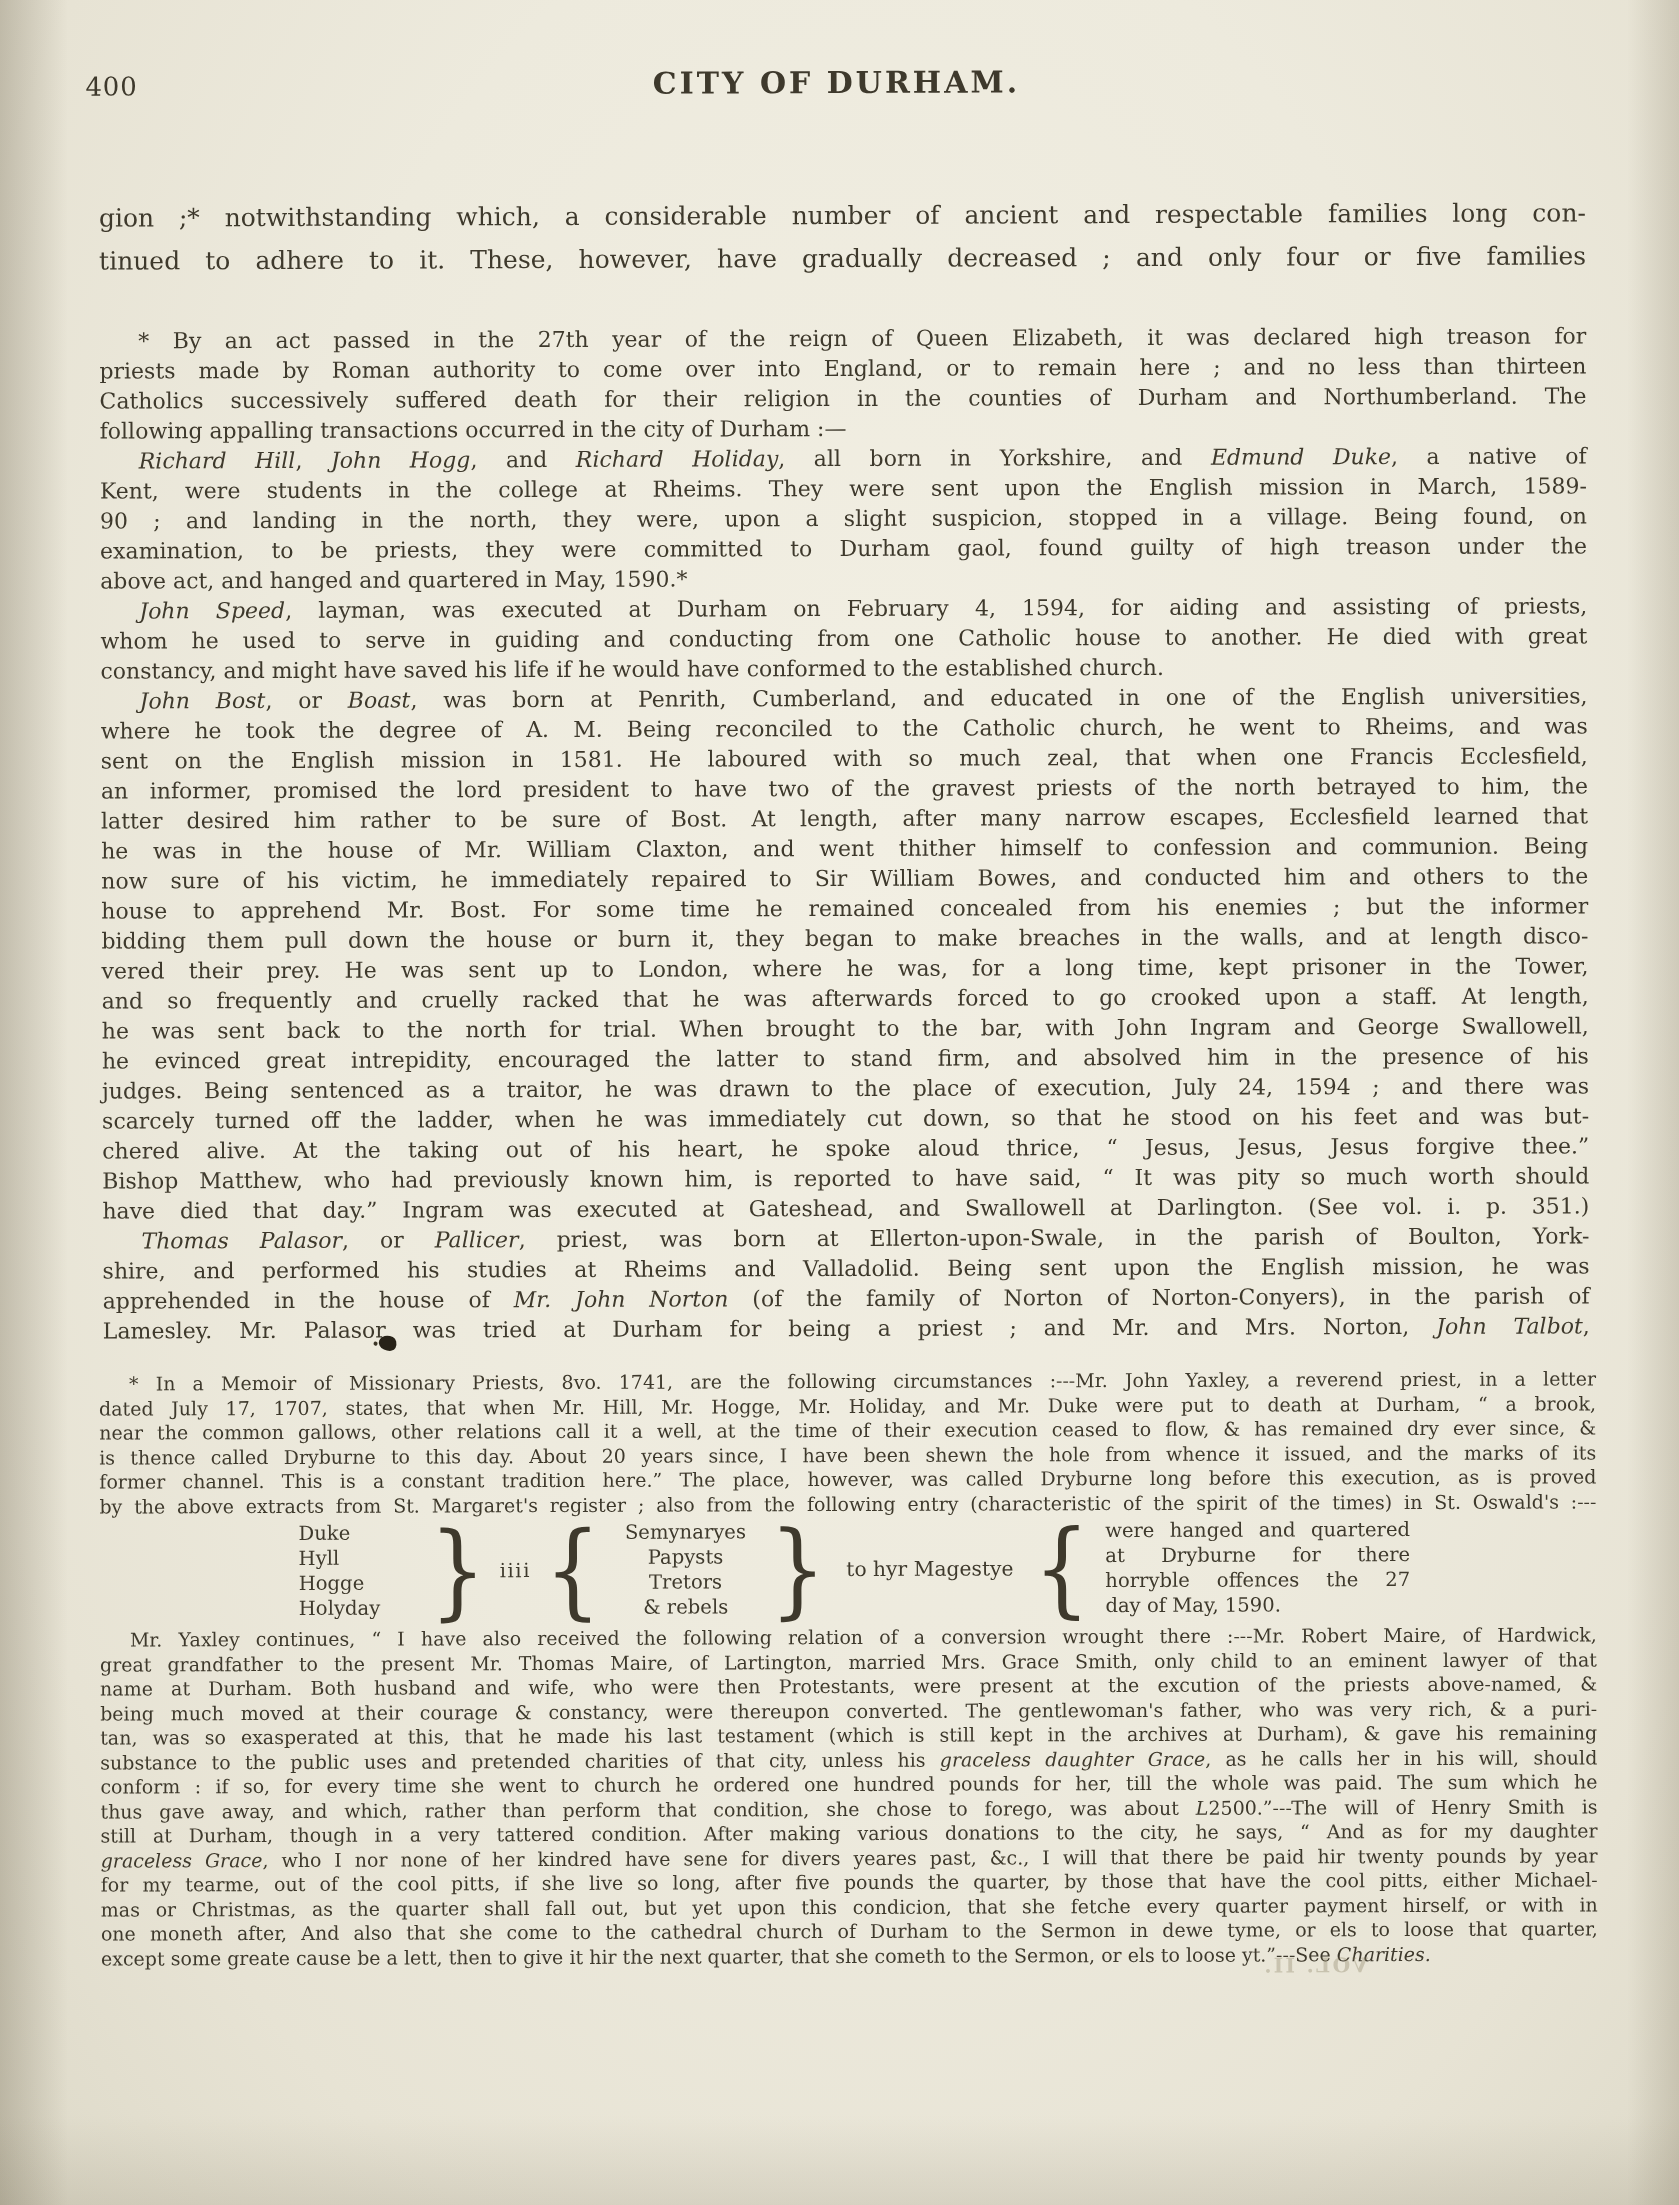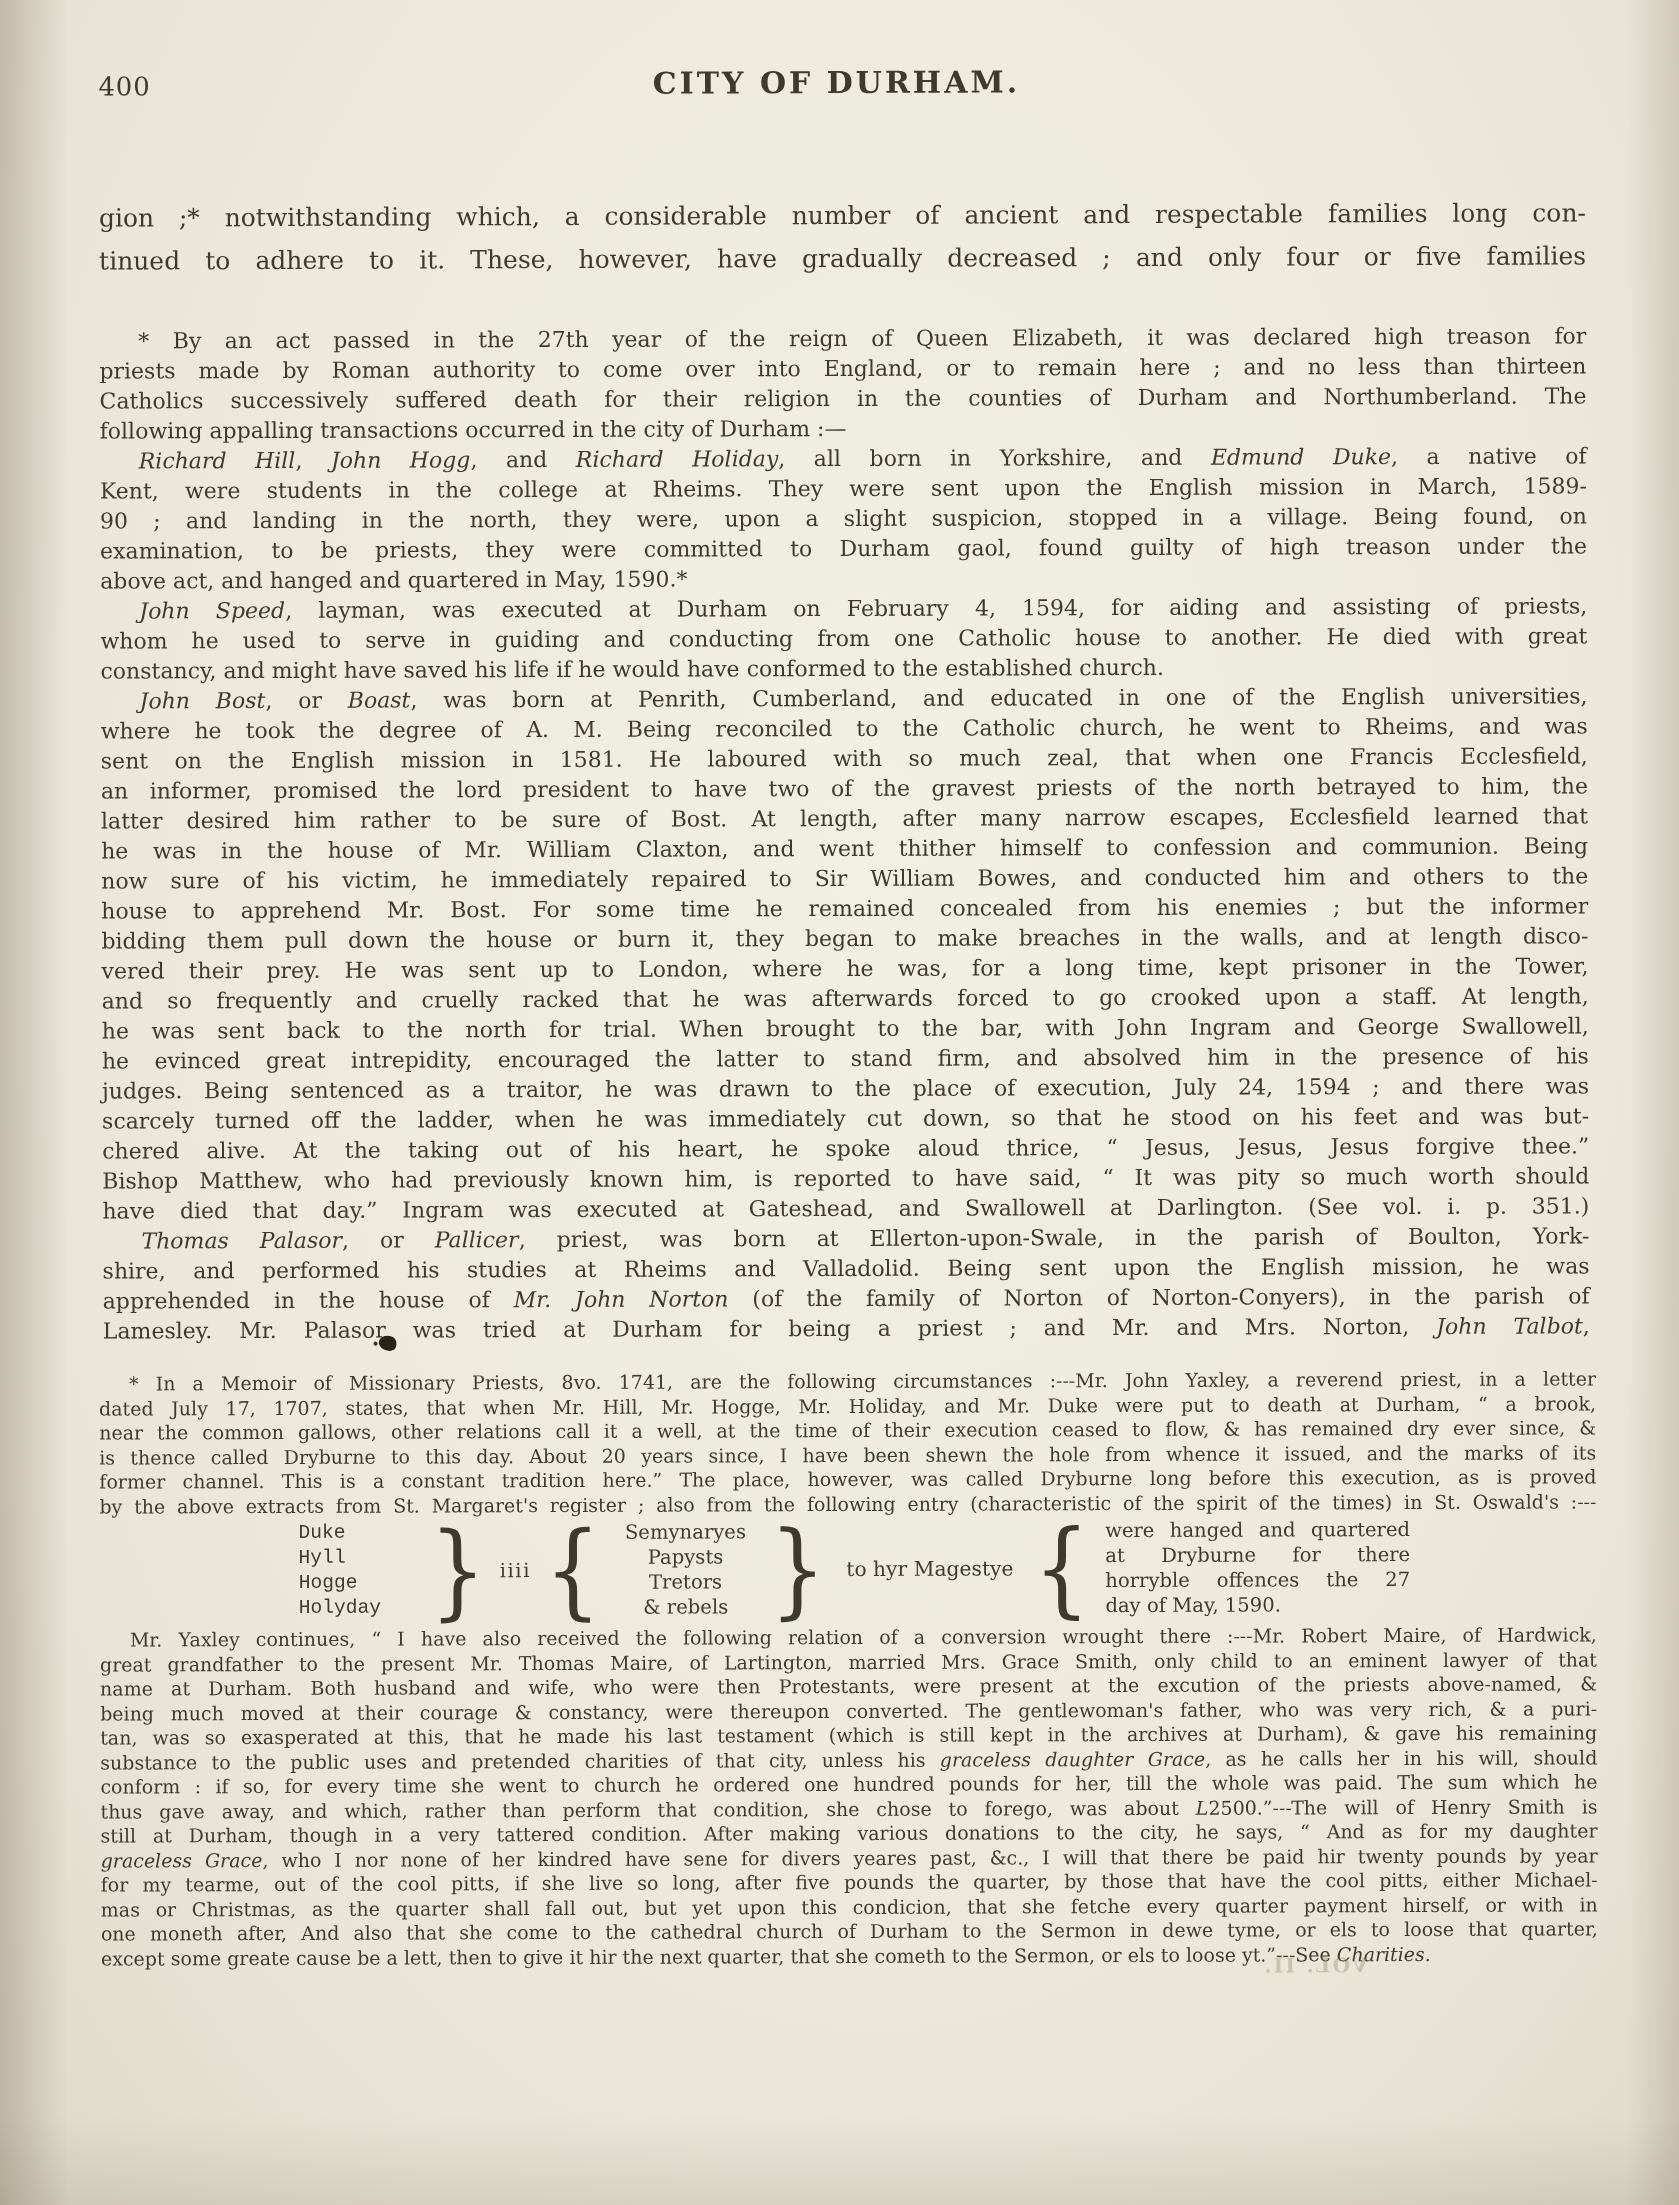--- a/index.html
+++ b/index.html
@@ -8,36 +8,36 @@
     font-family:"DejaVu Serif","Liberation Serif",serif;color:#3e392c;
     background:radial-gradient(ellipse at 52% 38%, #f2efe3 0%, #edeadd 50%, #e7e3d4 78%, #ddd9c8 100%);
   }
   .scan::before{content:"";position:absolute;left:0;top:0;bottom:0;width:68px;
     background:linear-gradient(90deg, rgba(95,85,62,.28), rgba(95,85,62,0));pointer-events:none;}
   .scan::after{content:"";position:absolute;right:0;top:0;bottom:0;width:53px;
     background:linear-gradient(270deg, rgba(110,100,75,.22), rgba(110,100,75,0));pointer-events:none;}
   .vignette-bottom{position:absolute;left:0;right:0;bottom:0;height:90px;
     background:linear-gradient(0deg, rgba(105,95,70,.14), rgba(105,95,70,0));pointer-events:none;}
   .content{position:absolute;inset:0;transform:rotate(-0.2deg);}
-  .page-number{position:absolute;left:102px;top:69px;font-size:26px;letter-spacing:0.8px;}
+  .page-number{position:absolute;left:89px;top:69px;font-size:26px;letter-spacing:0.8px;}
   .page-title{position:absolute;left:0;width:100%;top:65px;text-align:center;
     font-size:30px;font-weight:bold;letter-spacing:3px;}
   .block{position:absolute;left:102px;width:1487px;}
   .main-block{top:194px;font-size:25px;line-height:43px;}
   .fn1-block{top:324px;font-size:22px;line-height:30px;}
   .fn2a-block{top:1369px;left:98px;width:1497px;font-size:19px;line-height:24.5px;}
   .fn2b-block{top:1625px;left:98px;width:1497px;font-size:19px;line-height:24.5px;}
   .tline{text-align:justify;text-align-last:justify;}
   .tline.endl{text-align-last:left;}
   .tline.ind{text-indent:39px;}
   .fn2a-block .tline.ind,.fn2b-block .tline.ind{text-indent:30px;}
   i{font-style:italic;}
   .diagram{position:absolute;left:297px;top:1519px;display:flex;align-items:center;font-size:19.6px;}
   .dcol{line-height:25px;}
-  .dcol-names{width:120px;font-family:Liberation Mono, monospace;}
+  .dcol-names{width:120px;}
   .dcol-items{width:147px;text-align:center;}
   .dcol-right{width:305px;margin-left:4.5px;}
   .dcol-right .dline{text-align:justify;text-align-last:justify;}
   .dcol-right .dline:last-child{text-align-last:left;}
   .brace{font-size:104px;line-height:99px;transform:scaleX(.85);margin:0 6px;font-weight:400;}
   .dcount{margin:0 3px;align-self:center;letter-spacing:1.5px;}
   .dconnector{margin:0 9px;align-self:center;font-size:20.3px;white-space:nowrap;}
   .ink-blot{position:absolute;left:378px;top:1334px;width:18px;height:15px;background:#282318;
     border-radius:62% 38% 55% 45%/55% 60% 40% 45%;transform:rotate(24deg);}
   .ink-blot::after{content:"";position:absolute;left:-4.5px;top:10.5px;width:4.5px;height:4.5px;

